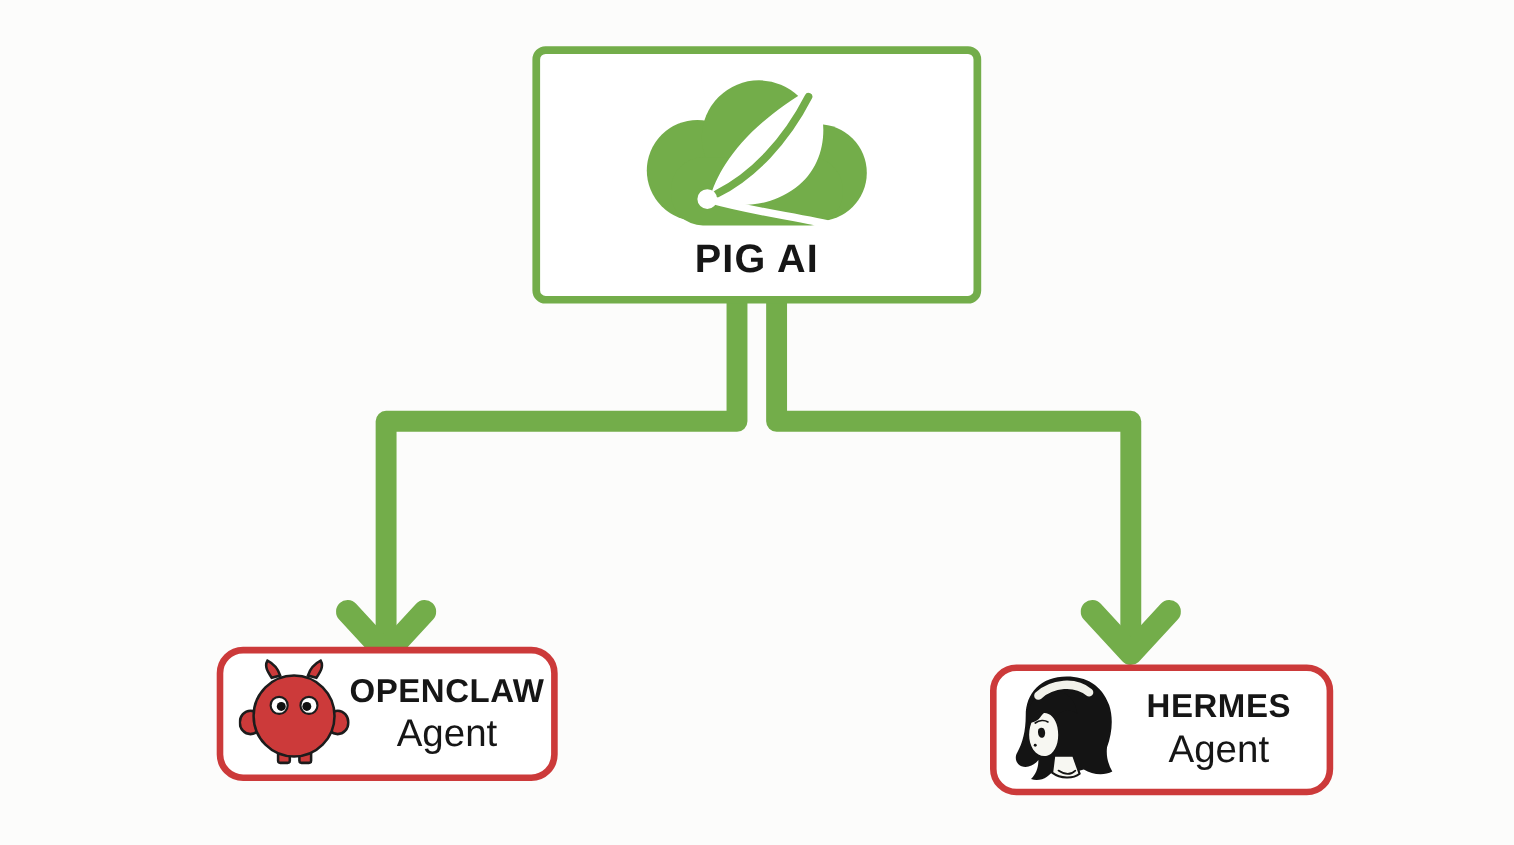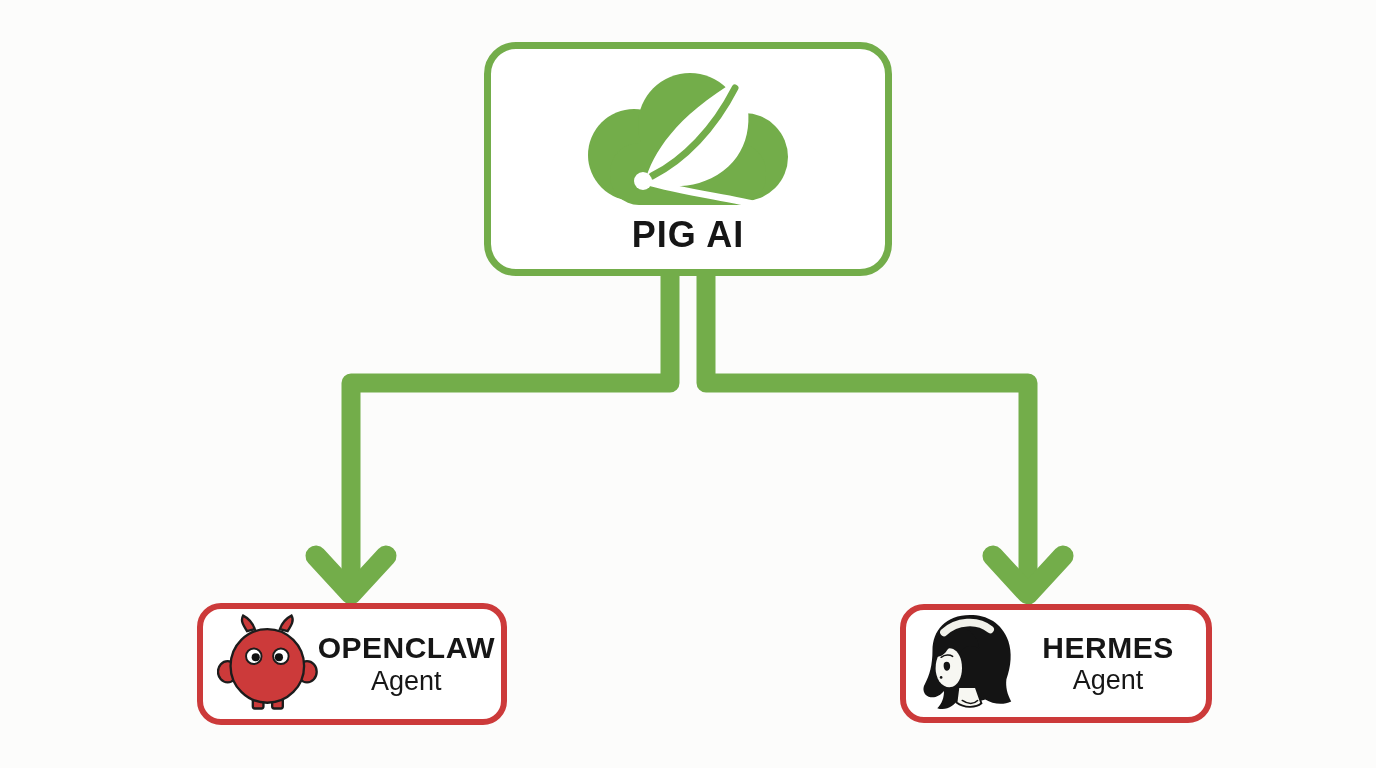--- a/index.html
+++ b/index.html
@@ -17,41 +17,41 @@
     color:var(--text);
   }
   .canvas{position:relative;width:1376px;height:768px;}
   svg.connectors{position:absolute;left:0;top:0;width:1376px;height:768px;}
   .conn{fill:none;stroke:var(--green);stroke-width:19;stroke-linejoin:round;}
   .head{fill:none;stroke:var(--green);stroke-width:21;stroke-linecap:round;stroke-linejoin:round;}
 
   .node{position:absolute;background:var(--node-bg);box-sizing:border-box;}
   .node.root{
     left:484px;top:42px;width:408px;height:234px;
-    border:7px solid var(--green);border-radius:32px;
+    border:7px solid var(--green);border-radius:12px;
     display:flex;flex-direction:column;align-items:center;justify-content:center;
     gap:8px;padding-top:4px;
   }
   .root-label{
     font-size:36px;font-weight:bold;letter-spacing:1px;line-height:1;
     color:var(--text);
   }
   .node.agent{
     border:6px solid var(--red);border-radius:24px;
     display:flex;flex-direction:row;align-items:center;
     padding-left:14px;
   }
-  .node.agent.openclaw{left:197px;top:603px;width:310px;height:122px;}
+  .node.agent.openclaw{left:197px;top:588px;width:310px;height:122px;}
   .node.agent.hermes{left:868px;top:604px;width:312px;height:119px;margin-left:32px;}
   .agent-text{
     flex:1;display:flex;flex-direction:column;align-items:center;justify-content:center;
     line-height:1.18;padding-right:6px;
   }
   .agent-name{font-size:30px;font-weight:bold;letter-spacing:0.5px;}
-  .agent-role{font-size:27px;font-weight:400;}
+  .agent-role{font-size:35px;font-weight:400;}
 
   
   .fill-green{fill:var(--green);}
   .fill-white{fill:#ffffff;}
   .stroke-green{stroke:var(--green);fill:none;}
   .stroke-white{stroke:#ffffff;fill:none;}
   .pig-body,.pig-limb,.pig-ear{fill:var(--red);stroke:#1c1c1c;stroke-width:2.4;}
   .pig-eye-white{fill:#ffffff;stroke:#1c1c1c;stroke-width:2;}
   .pig-pupil{fill:#111111;}
   .ink{fill:#141414;}

